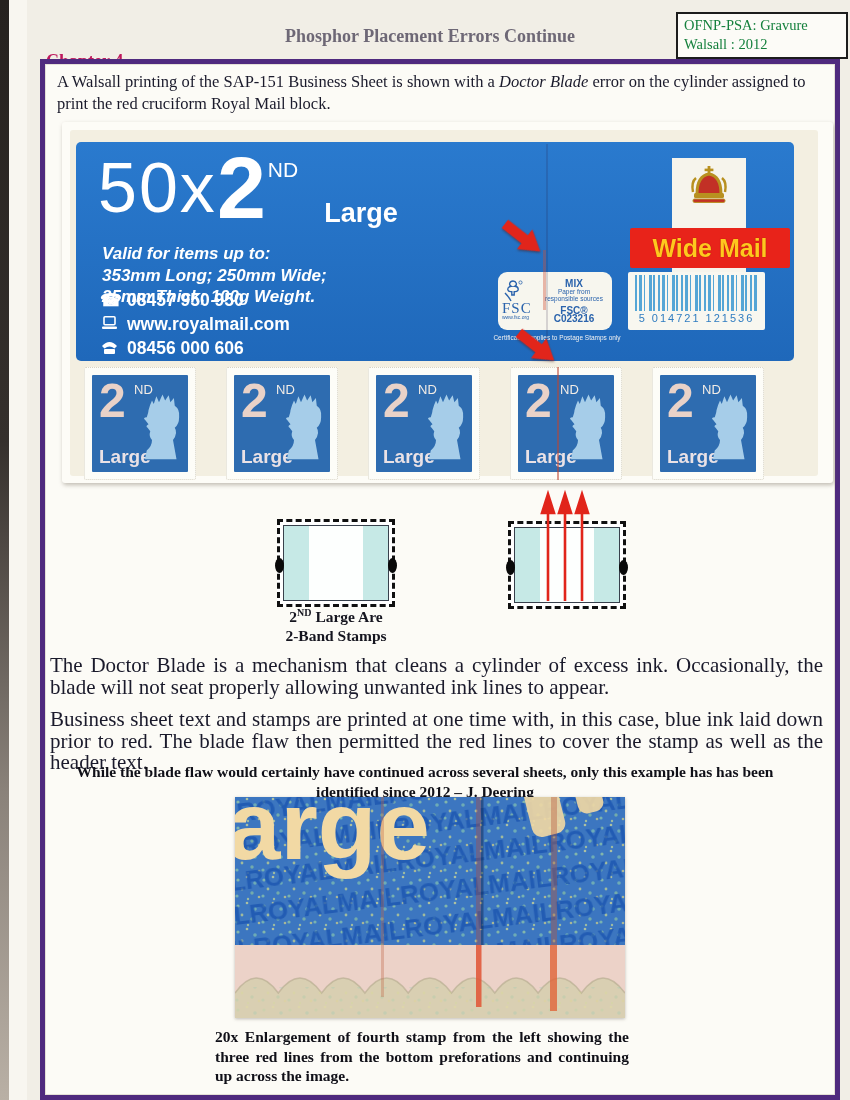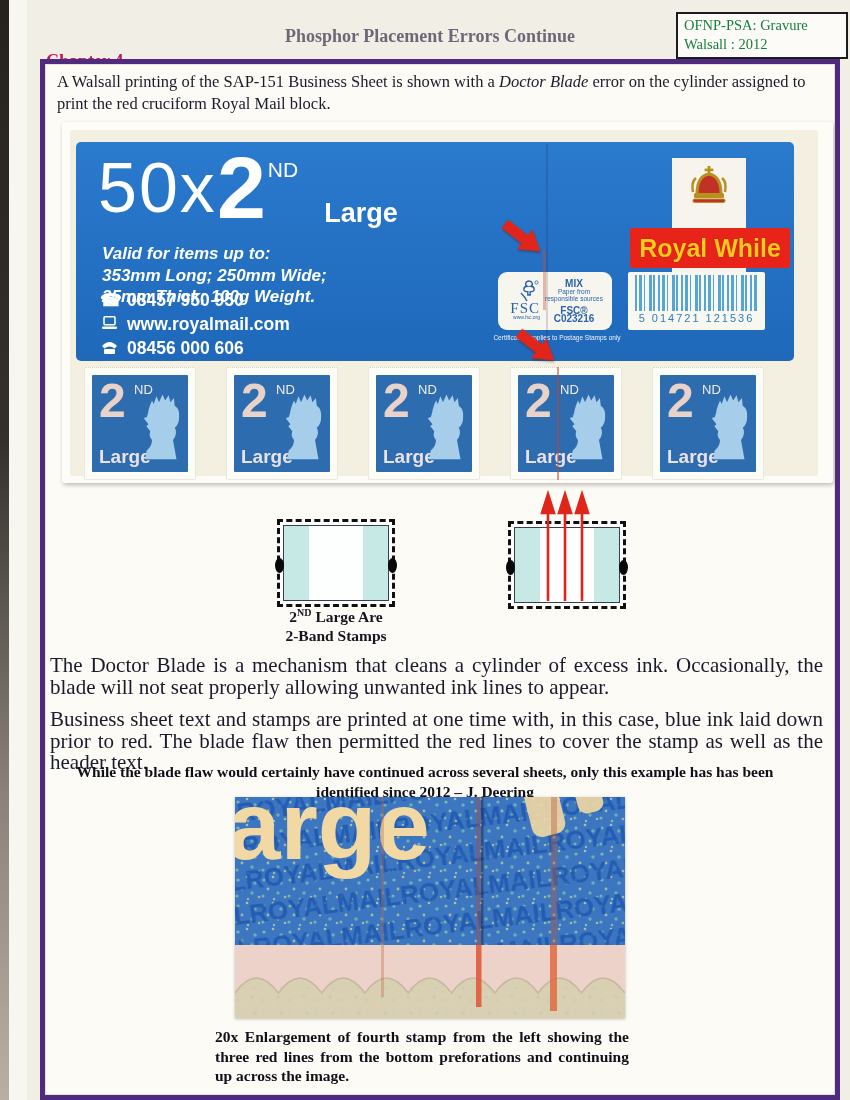--- a/index.html
+++ b/index.html
@@ -42,21 +42,21 @@
   
   .rmbar{left:672px;top:158px;width:74px;height:152px;background:#f6f4ec;}
   .rmbanner{left:630px;top:228px;width:160px;height:40px;background:#e8231a;border-radius:2px;
             display:flex;align-items:center;justify-content:center;
             font-family:"Liberation Sans",sans-serif;font-weight:700;font-size:25px;color:#ffc81e;
             text-shadow:0 0 1px #8c1008;}
   
   .fscbox{left:498px;top:272px;width:114px;height:58px;background:#f7f6ee;border-radius:9px;
           display:flex;align-items:center;padding:2px 4px;box-sizing:border-box;
           font-family:"Liberation Sans",sans-serif;color:#2a63ac;}
-  .fscleft{width:38px;text-align:right;line-height:9px;}
+  .fscleft{width:38px;text-align:left;line-height:9px;}
   .fscleft .fscname{font-family:"Liberation Serif",serif;font-size:15px;letter-spacing:1px;color:#2a63ac;}
   .fscleft .fscurl{font-size:5px;color:#2a63ac;}
   .fscright{flex:1;text-align:center;line-height:8px;}
   .fscmix{font-size:10px;font-weight:700;}
   .fscsrc{font-size:6.5px;line-height:7.5px;}
   .fsccode{font-size:10px;font-weight:700;margin-top:4px;}
   .fsccert{left:487px;top:334px;width:140px;text-align:center;color:#f2f2f2;font-size:6.5px;
            font-family:"Liberation Sans",sans-serif;}
   
   .barcode{left:628px;top:272px;width:137px;height:58px;background:#f8f7f0;border-radius:2px;
@@ -172,21 +172,21 @@
     <path d="M10,30 Q10,12 22,10 Q34,12 34,30 Z" fill="#c23026"></path>
     <path d="M10,30 Q10,12 22,10 Q34,12 34,30" fill="none" stroke="#b8901f" stroke-width="3"></path>
     <path d="M6,28 Q4,18 9,14 M38,28 Q40,18 35,14" stroke="#b8901f" stroke-width="2.5" fill="none"></path>
     <rect x="20.6" y="2" width="2.8" height="8" fill="#b8901f"></rect>
     <rect x="17.6" y="4.6" width="8.8" height="2.6" fill="#b8901f"></rect>
     <rect x="7" y="29" width="30" height="5" rx="1.5" fill="#b8901f"></rect>
     <rect x="6" y="35" width="32" height="3.4" rx="1.5" fill="#c23026" stroke="#b8901f" stroke-width="1"></rect>
   </svg>
 </div>
 <div class="abs rmbanner">
-    <span>Royal While</span>
+    <span>Wide Mail</span>
   </div>
 
 <div class="abs fscbox">
   <div class="fscleft">
     <svg width="22" height="24" viewBox="0 0 22 24">
       <path d="M11,1 C7.5,1 6.6,5 9,6.2 C5,6.6 4.6,11.4 8.6,11.6 L9.8,11.6 L9.8,15 L12.2,15 L12.2,11.6 L13.4,11.6 C17.4,11.4 17,6.6 13,6.2 C15.4,5 14.5,1 11,1 Z" fill="none" stroke="#2a63ac" stroke-width="1.4"></path>
       <path d="M3,13 Q7,17 9,21" fill="none" stroke="#2a63ac" stroke-width="1.4"></path>
       <circle cx="18.5" cy="2.5" r="1.6" fill="none" stroke="#2a63ac" stroke-width="0.8"></circle>
     </svg>
     <div class="fscname">FSC</div>

